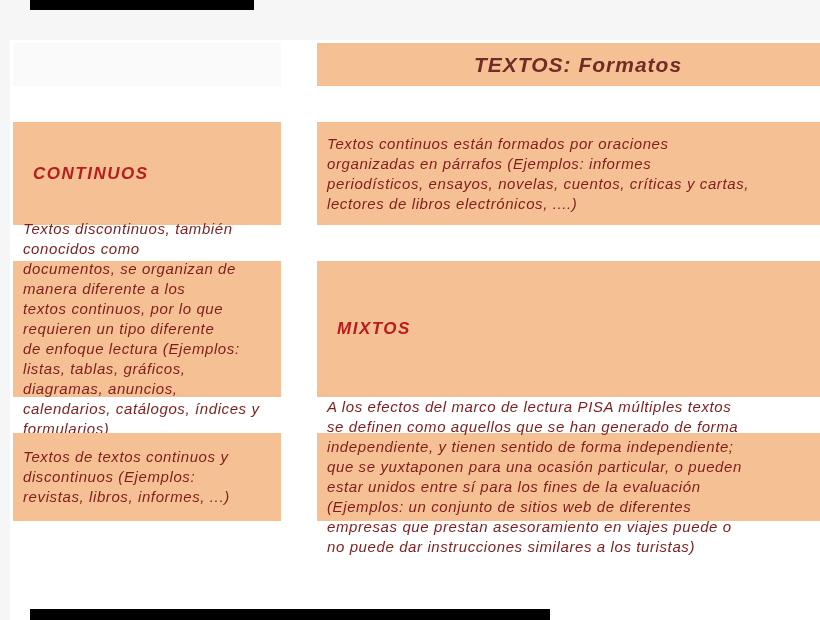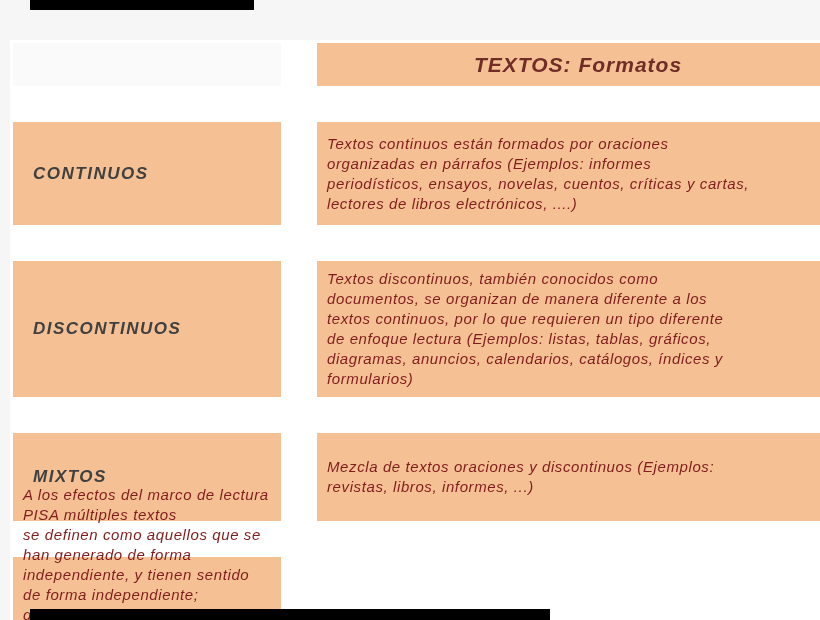--- a/index.html
+++ b/index.html
@@ -57,21 +57,21 @@
     font-style: italic;
     letter-spacing: 1px;
     color: #702c26;
   }
   .cell-label {
     padding-left: 20px;
     font-size: 17px;
     font-weight: 600;
     font-style: italic;
     letter-spacing: 1.5px;
-    color: #404040;
+    color: #b91c1c;
   }
   .cell-desc {
     padding: 0 12px 0 10px;
     font-size: 15px;
     line-height: 20px;
     font-style: italic;
     letter-spacing: 0.6px;
     color: #7f1d1d;
     white-space: pre-line;
   }
@@ -85,30 +85,29 @@
 
   <div class="cell cell-corner"></div>
   <div class="cell cell-heading">TEXTOS: Formatos</div>
 
   <div class="cell cell-label">CONTINUOS</div>
   <div class="cell cell-desc">Textos continuos están formados por oraciones
 organizadas en párrafos (Ejemplos: informes
 periodísticos, ensayos, novelas, cuentos, críticas y cartas,
 lectores de libros electrónicos, ....)</div>
 
-  <div class="cell cell-label">DISCONTINUOS</div>
   <div class="cell cell-desc">Textos discontinuos, también conocidos como
 documentos, se organizan de manera diferente a los
 textos continuos, por lo que requieren un tipo diferente
 de enfoque lectura (Ejemplos: listas, tablas, gráficos,
 diagramas, anuncios, calendarios, catálogos, índices y
 formularios)</div>
 
   <div class="cell cell-label">MIXTOS</div>
-  <div class="cell cell-desc">Mezcla de textos oraciones y discontinuos (Ejemplos:
+  <div class="cell cell-desc">Textos de textos continuos y discontinuos (Ejemplos:
 revistas, libros, informes, ...)</div>
 
   <div class="cell cell-desc">A los efectos del marco de lectura PISA múltiples textos
 se definen como aquellos que se han generado de forma
 independiente, y tienen sentido de forma independiente;
 que se yuxtaponen para una ocasión particular, o pueden
 estar unidos entre sí para los fines de la evaluación
 (Ejemplos: un conjunto de sitios web de diferentes
 empresas que prestan asesoramiento en viajes puede o
 no puede dar instrucciones similares a los turistas)</div>

